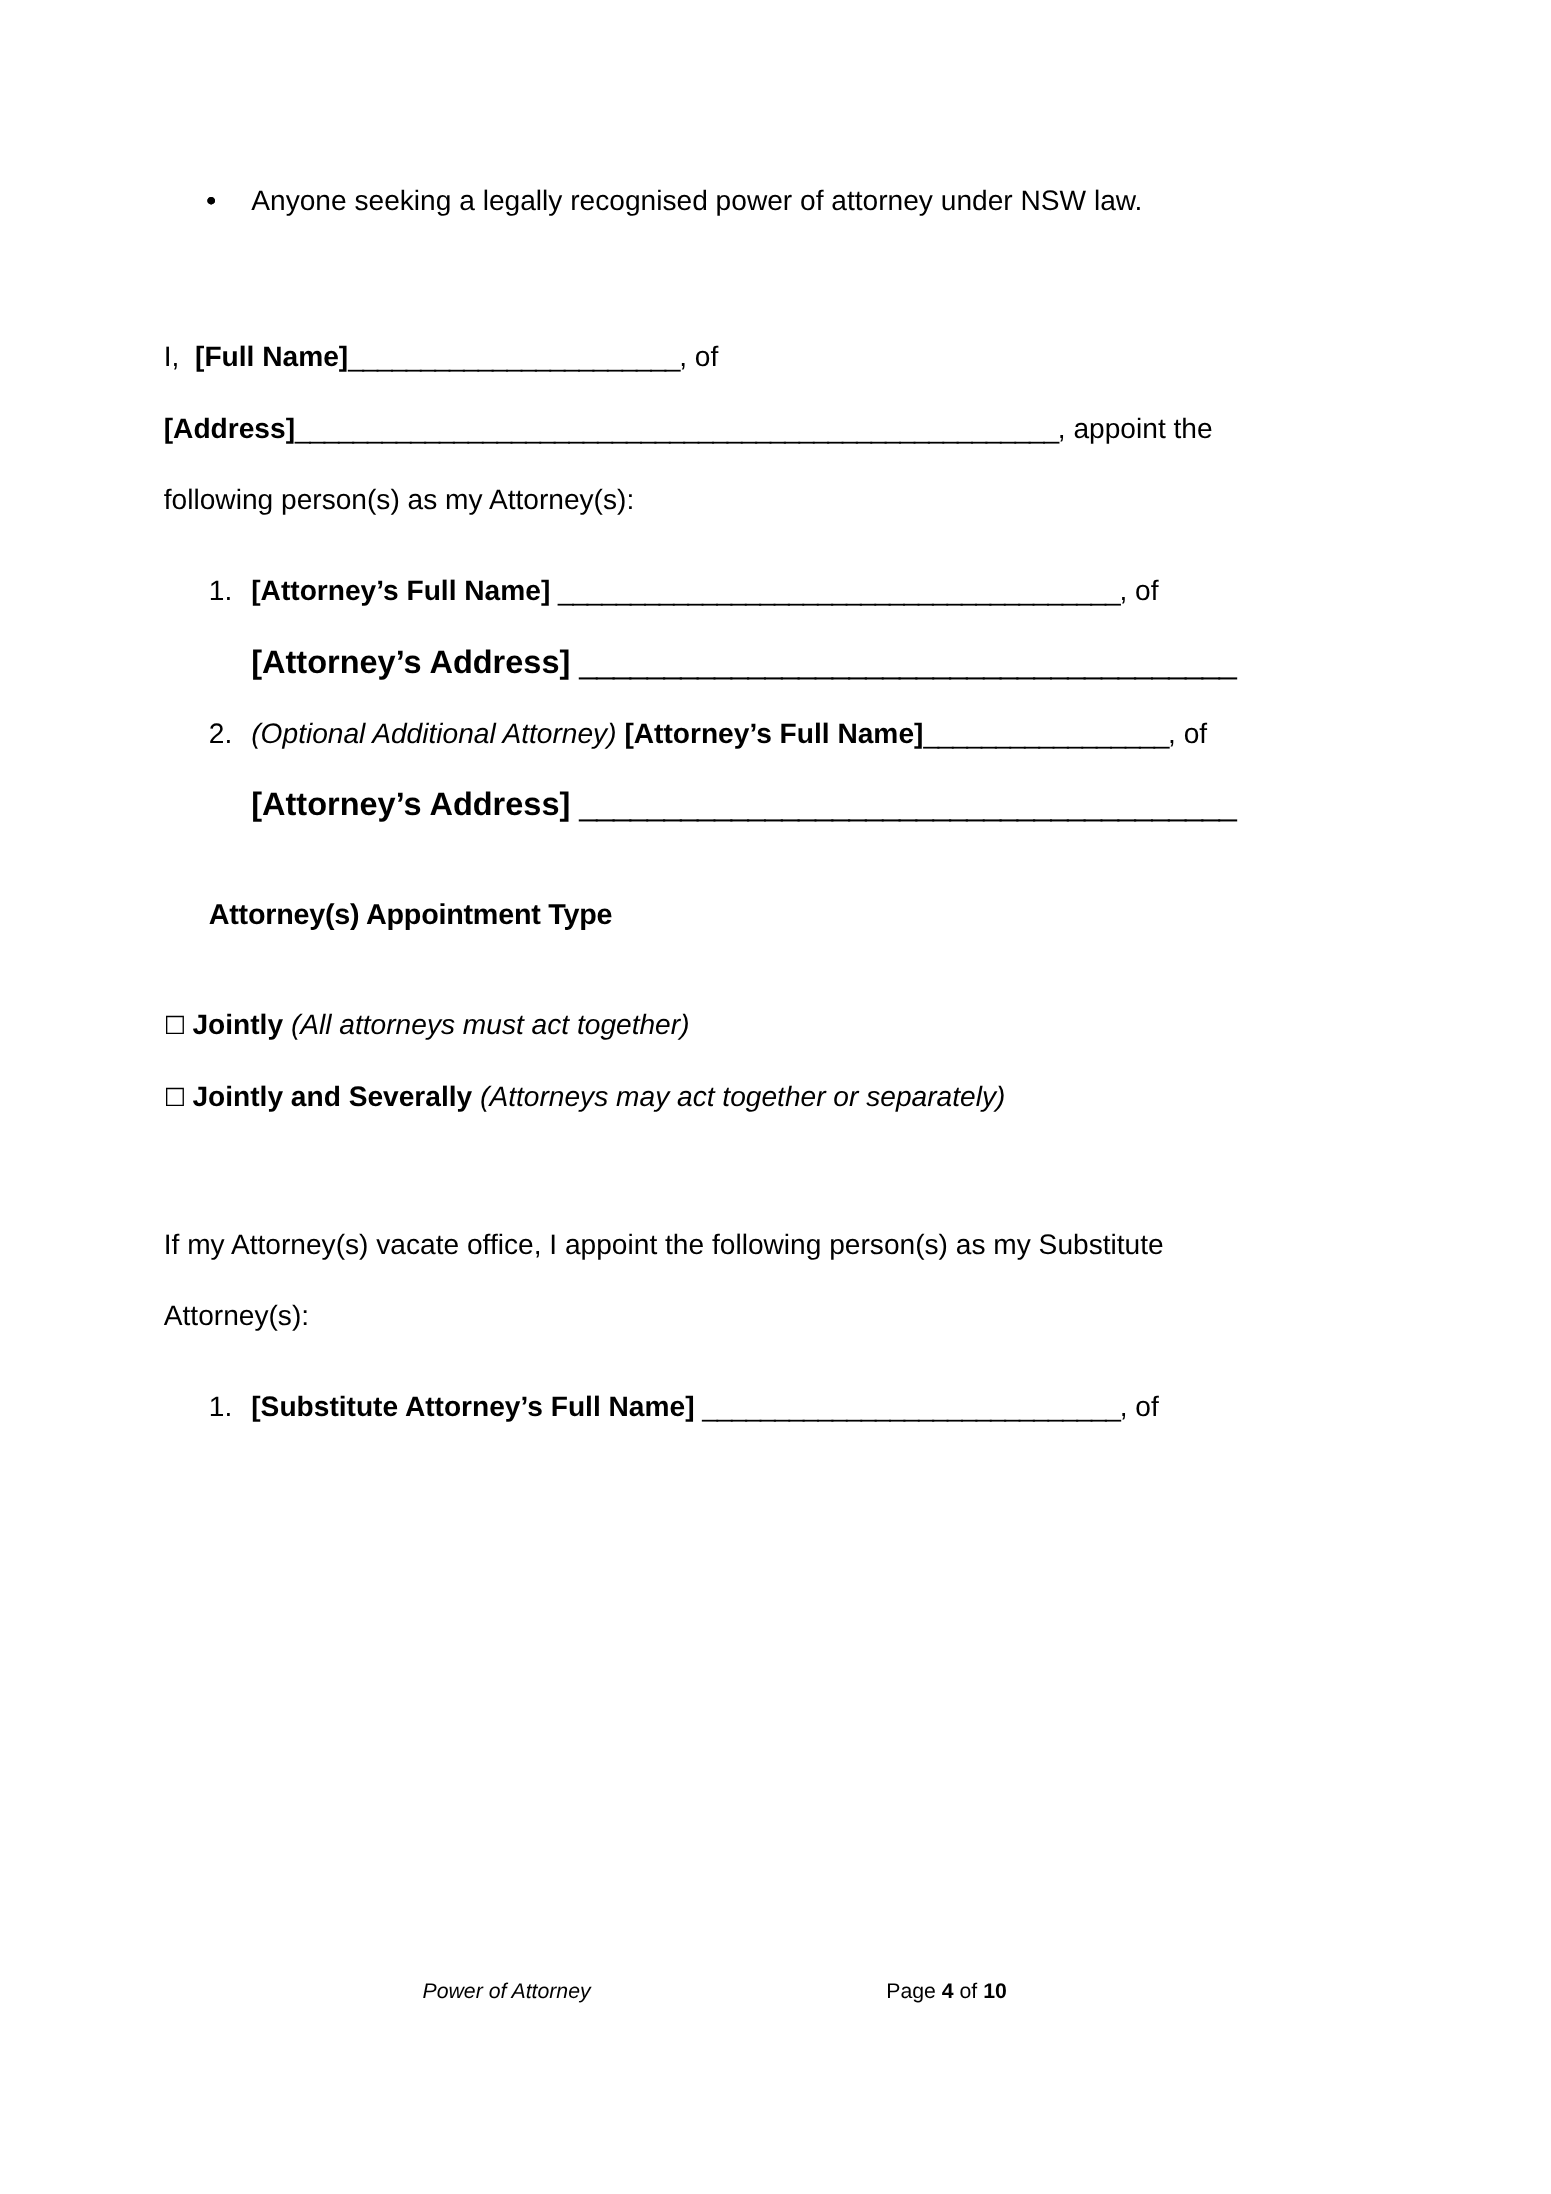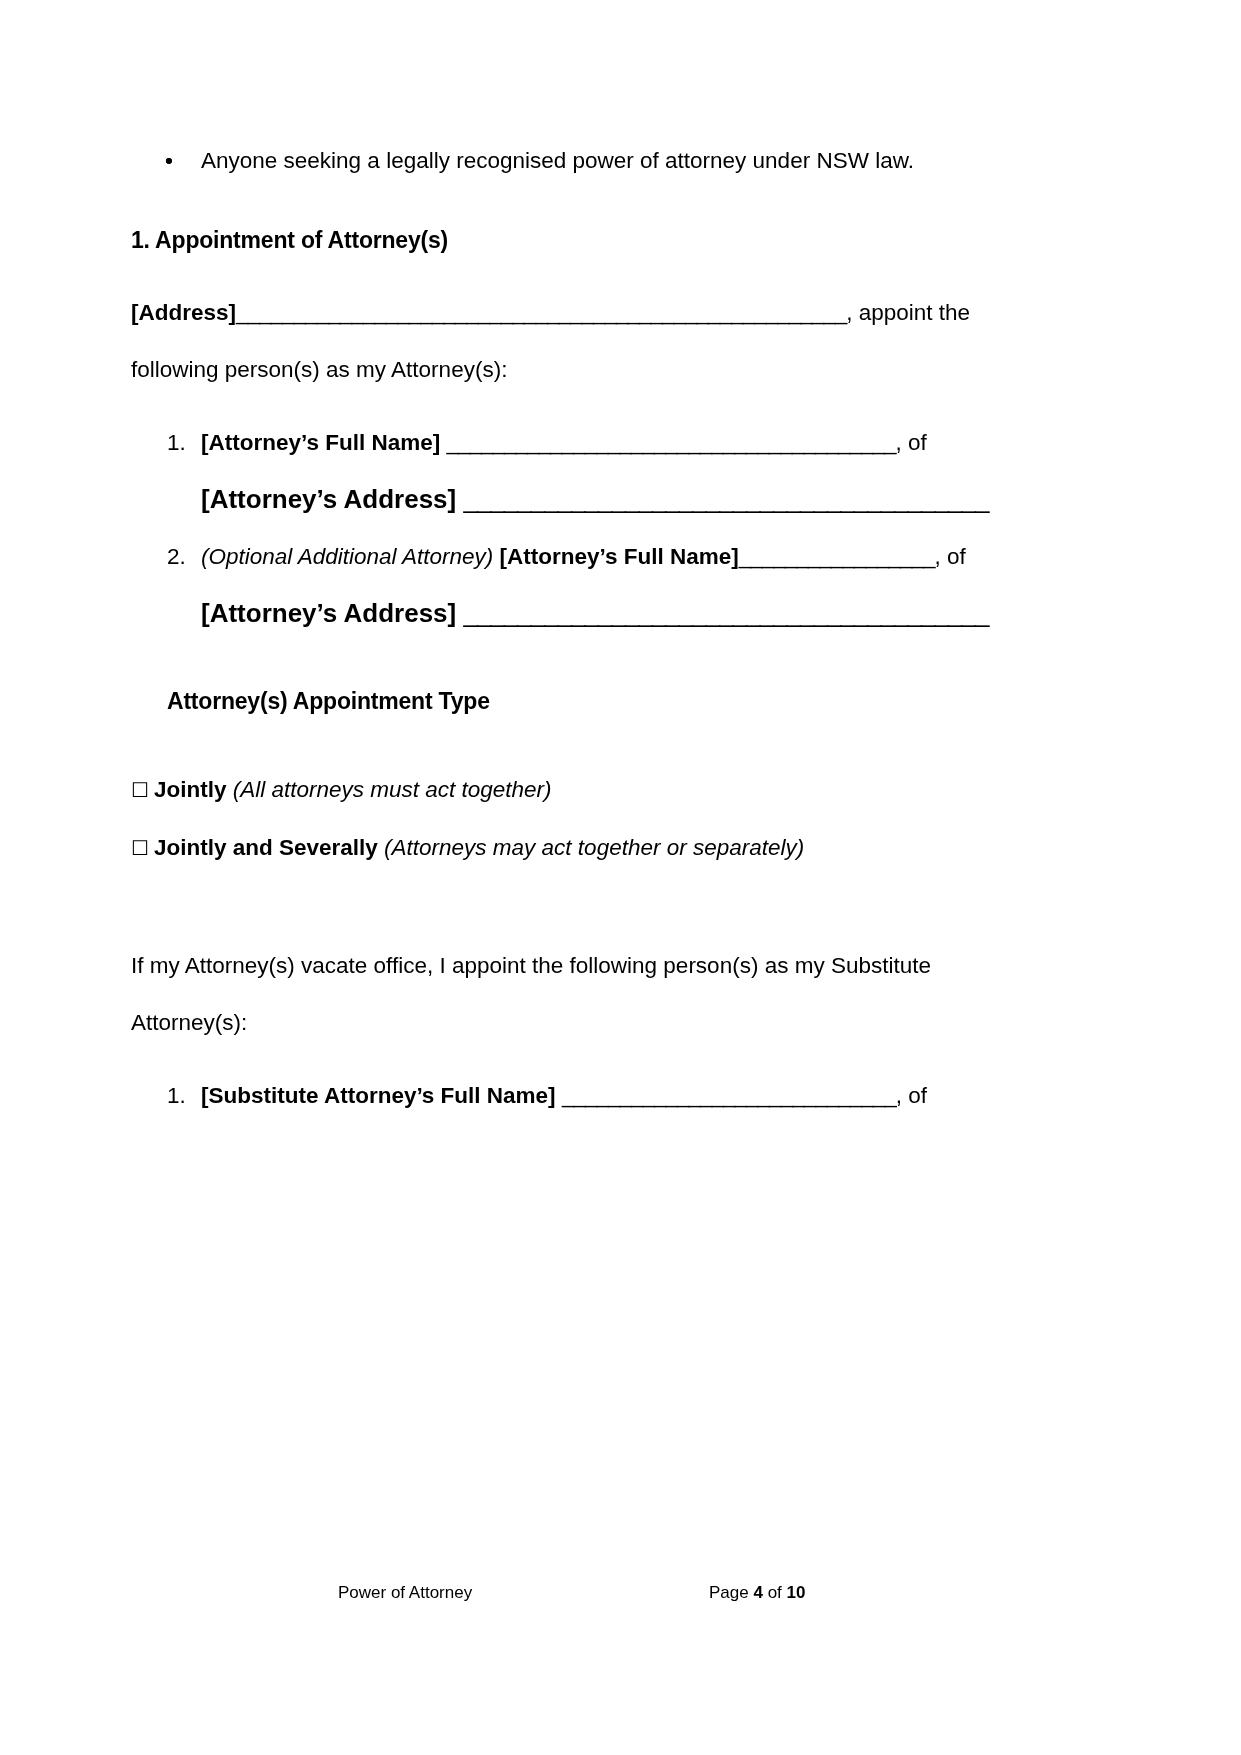--- a/index.html
+++ b/index.html
@@ -129,20 +129,21 @@
     left: 131px;
     top: 1583px;
     width: 880px;
     height: 30px;
     font-size: 17px;
   }
   .footer-left {
     position: absolute;
     left: 207px;
     top: 0;
+    font-style: italic;
   }
   .footer-right {
     position: absolute;
     left: 578px;
     top: 0;
   }
 </style>
 </head>
 <body>
 
@@ -155,24 +156,27 @@
         <span class="dot">•</span>
       </li>
       <li>
         <span class="dot">•</span>
         <span>Anyone seeking a legally recognised power of attorney under NSW law.</span>
       </li>
     </ul>
 
     <div class="spacer-lg"></div>
 
-    <div class="heading">1. Appointment of Attorney(s)</div>
 
     <div class="spacer-md"></div>
 
+    <div class="row">
+      <span>I,</span>
+      <span>&nbsp;</span><b>[Full Name]</b><span class="fill">_______________________</span><span>, of</span>
+    </div>
 
     <div class="row">
       <b>[Address]</b><span class="fill">_____________________________________________________</span><span>, appoint the</span>
     </div>
 
     <div class="row">following person(s) as my Attorney(s):</div>
 
     <div class="spacer-sm"></div>
 
     <ol class="numlist">

